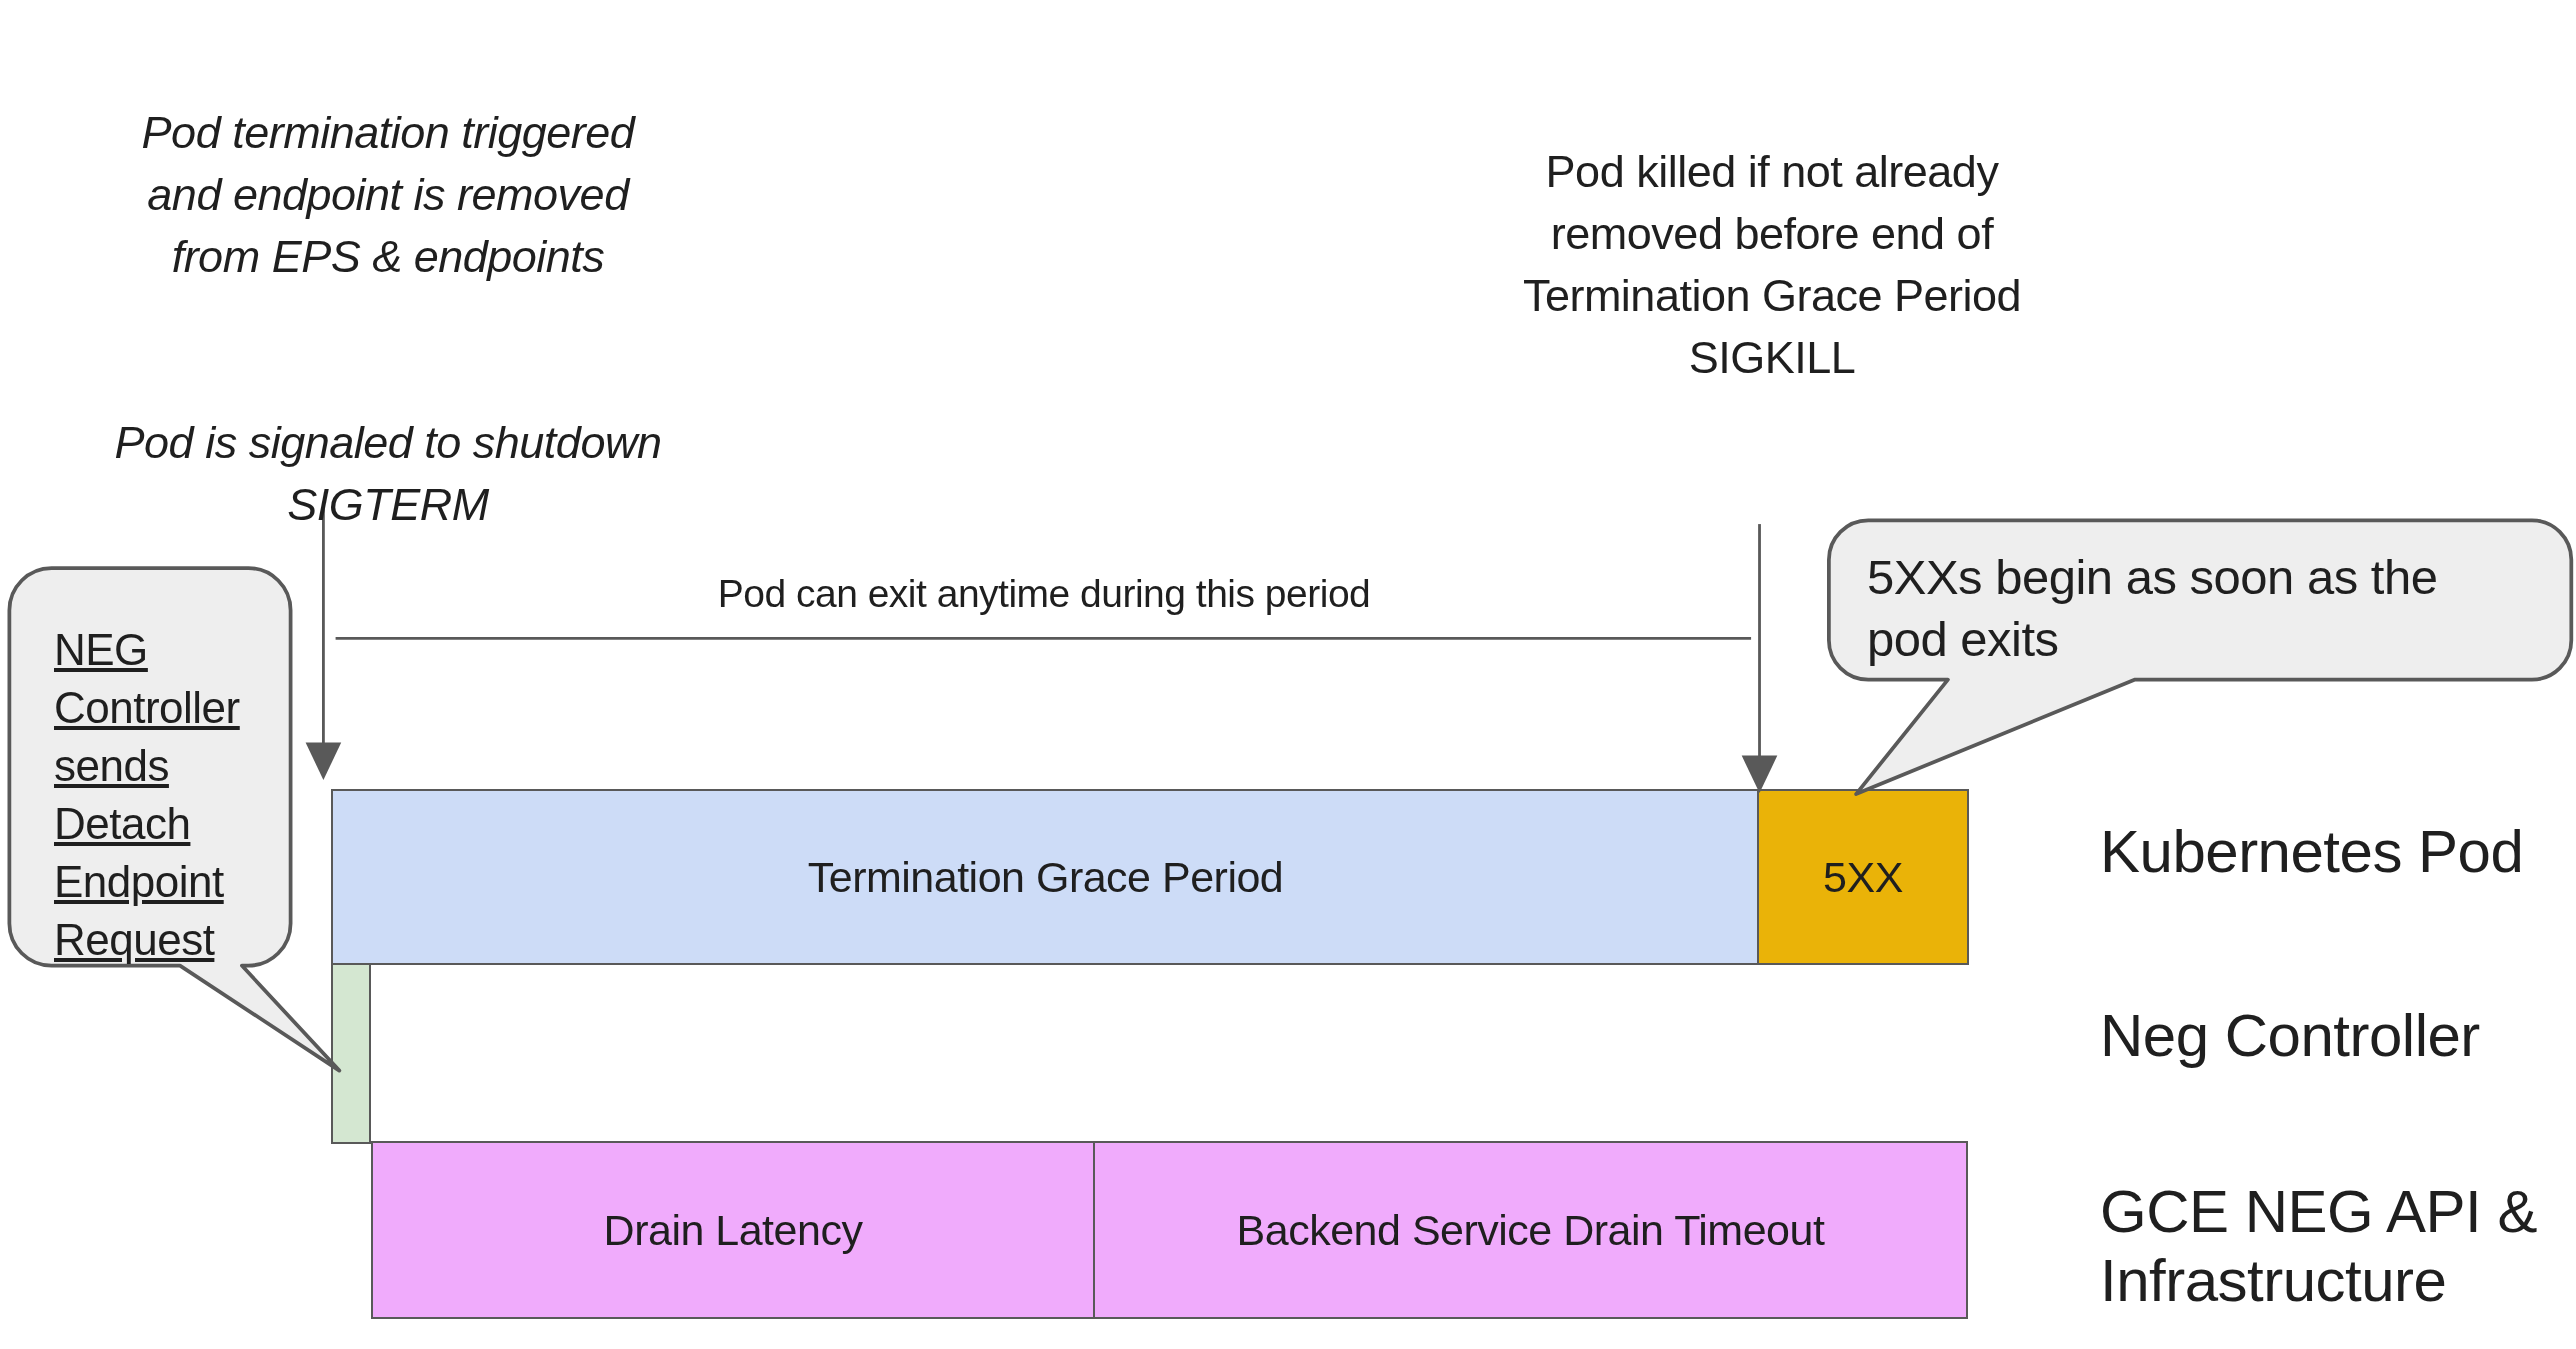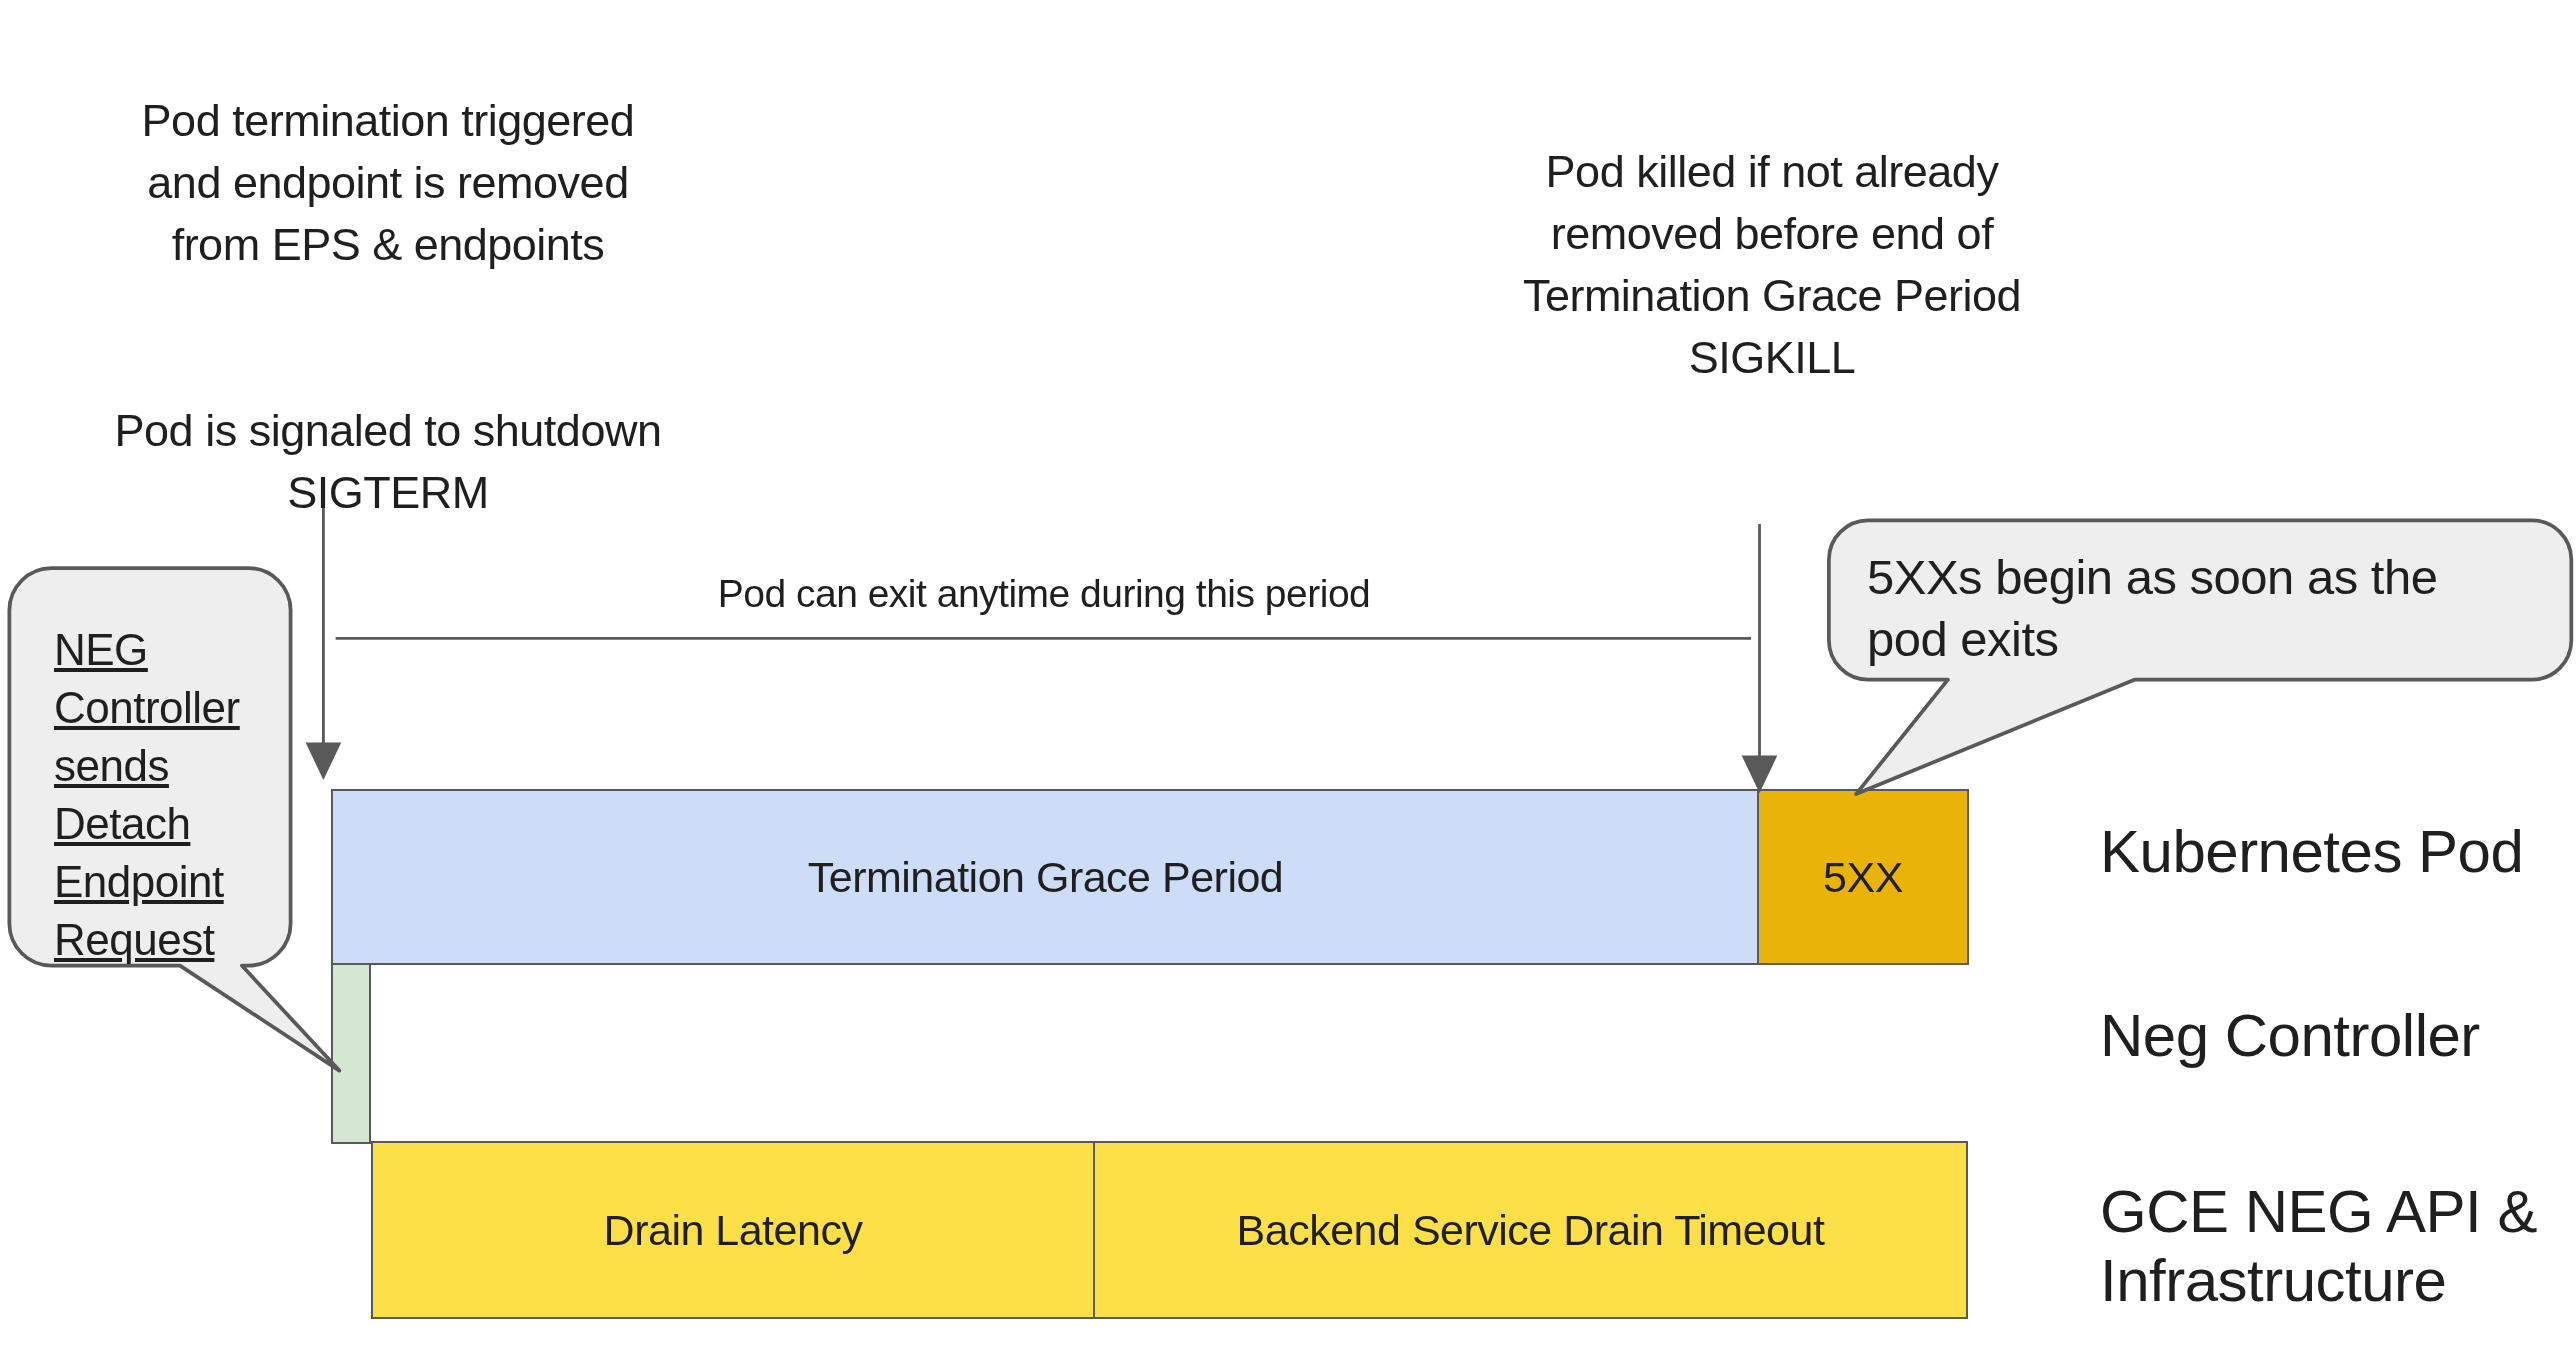--- a/index.html
+++ b/index.html
@@ -35,21 +35,21 @@
     </div>
 
     <div class="seg" style="left: 1757px; top: 789px; width: 212px; height: 176px; background-color: #eab308;">
       <span>5XX</span>
     </div>
 
     <div class="seg" style="left: 331px; top: 963px; width: 40px; height: 181px; background-color: rgb(212, 231, 209);">
       <span></span>
     </div>
 
-    <div class="bar-split" style="left: 371px; top: 1141px; width: 1597px; height: 178px; background-color: #fde047;">
+    <div class="bar-split" style="left: 371px; top: 1141px; width: 1597px; height: 178px; background-color: #f0abfc;">
       <div class="cell first" style="width:722px;">
         <span>Drain Latency</span>
       </div>
       <div class="cell" style="flex:1;">
         <span>Backend Service Drain Timeout</span>
       </div>
     </div>
   </div>
 
   <svg class="layer-lines" width="2576" height="1350" viewBox="0 0 2748 1440">
@@ -62,21 +62,21 @@
 
     <line x1="358" y1="681" x2="1868" y2="681" stroke="#595959" stroke-width="3"></line>
 
     <path d="M 55 606 H 265 A 45 45 0 0 1 310 651 V 985 A 45 45 0 0 1 265 1030 L 258 1030 L 362 1142 L 192 1030 H 55 A 45 45 0 0 1 10 985 V 651 A 45 45 0 0 1 55 606 Z" fill="#eeeeee" stroke="#595959" stroke-width="4" stroke-linejoin="round"></path>
 
     <path d="M 1993 555 H 2701 A 42 42 0 0 1 2743 597 V 683 A 42 42 0 0 1 2701 725 H 2277 L 1980 847 L 2078 725 H 1993 A 42 42 0 0 1 1951 683 V 597 A 42 42 0 0 1 1993 555 Z" fill="#eeeeee" stroke="#595959" stroke-width="4" stroke-linejoin="round"></path>
   </svg>
 
   <div class="layer-text">
 
-    <div class="note" style="left:60px;top:28px;width:656px;">
+    <div class="note" style="left:60px;top:40px;width:656px;font-style:italic;">
       <div>Pod termination triggered
 and endpoint is removed
 from EPS &amp; endpoints</div>
       <div style="margin-top:62px;">Pod is signaled to shutdown
 SIGTERM</div>
     </div>
 
     <div class="note" style="left:1444px;top:141px;width:656px;">Pod killed if not already
 removed before end of
 Termination Grace Period

